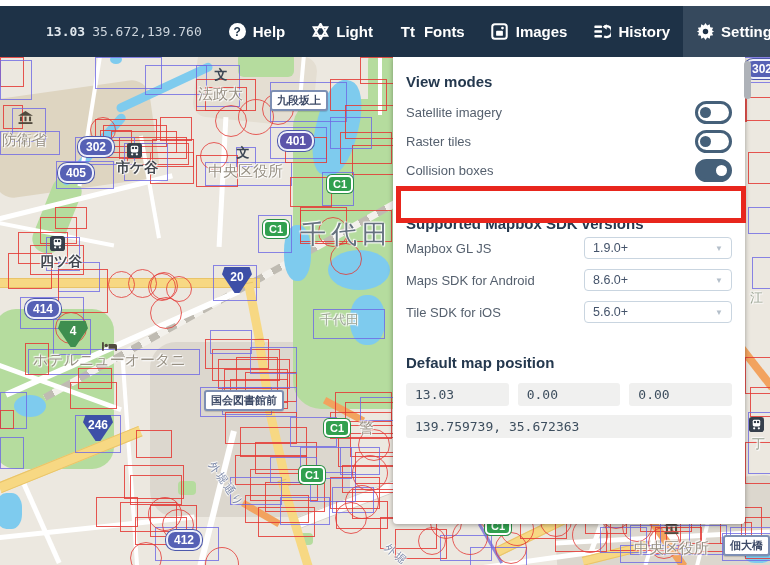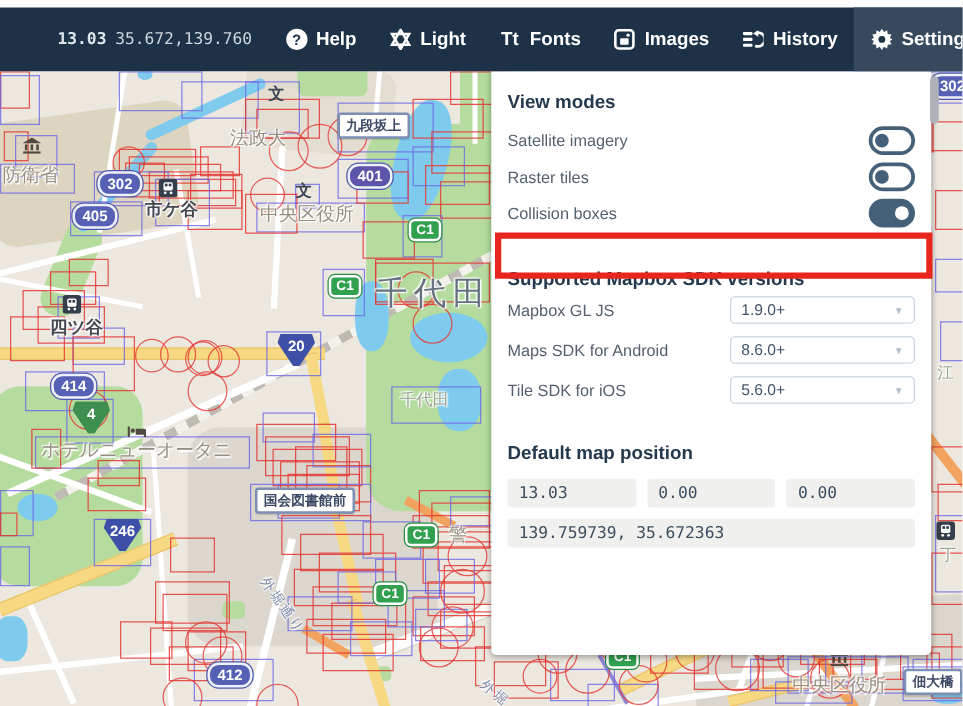--- a/index.html
+++ b/index.html
@@ -383,36 +383,36 @@
     <div class="ccirc" style="left: 600px; top: 440px; width: 30px; height: 30px;"></div>
     <div class="ccirc" style="left: 622px; top: 455px; width: 28px; height: 28px;"></div>
     <div class="ccirc" style="left: 648px; top: 470px; width: 30px; height: 30px;"></div>
     <div class="ccirc" style="left: 418px; top: 470px; width: 26px; height: 26px;"></div>
     <div class="ccirc" style="left: 495px; top: 475px; width: 30px; height: 30px;"></div>
     <div class="ccirc" style="left: 130px; top: 485px; width: 30px; height: 30px;"></div>
     <div class="ccirc" style="left: 205px; top: 490px; width: 32px; height: 32px;"></div>
     <div class="shield blue" style="left: 78px; top: 80px;">302</div>
     <div class="shield blue" style="left: 58px; top: 106px;">405</div>
     <div class="shield purple" style="left: 278px; top: 74px;">401</div>
-    <div class="shield blue" style="left: 25px; top: 242px; margin-left: 16px;">414</div>
+    <div class="shield blue" style="left: 25px; top: 242px;">414</div>
     <div class="shield blue" style="left: 166px; top: 473px;">412</div>
     <div class="shield blue" style="left: 744px; top: 2px;">302</div>
     <div class="shield tri-blue" style="left: 222px; top: 210px;">20</div>
     <div class="shield tri-blue" style="left: 83px; top: 358px;">246</div>
     <div class="shield tri-green" style="left: 58px; top: 264px;">4</div>
     <div class="shield c1" style="left: 327px; top: 118px;">C1</div>
     <div class="shield c1" style="left: 263px; top: 163px;">C1</div>
     <div class="shield c1" style="left: 324px; top: 362px;">C1</div>
     <div class="shield c1" style="left: 299px; top: 409px;">C1</div>
     <div class="shield c1" style="left: 485px; top: 460px;">C1</div>
     <div class="lbox" style="left: 270px; top: 33px;">九段坂上</div>
     <div class="lbox" style="left: 204px; top: 333px;">国会図書館前</div>
     <div class="lbox" style="left: 723px; top: 478px;">佃大橋</div>
     <div class="mlabel area" style="left: 2px; top: 74px;">防衛省</div>
-    <div class="mlabel area" style="left: 184px; top: 28px; margin-top: 16px;">法政大</div>
+    <div class="mlabel area" style="left: 198px; top: 28px;">法政大</div>
     <div class="mlabel area" style="left: 208px; top: 105px;">中央区役所</div>
     <div class="mlabel place" style="left: 116px; top: 102px;">市ケ谷</div>
     <div class="mlabel place" style="left: 40px; top: 196px;">四ツ谷</div>
     <div class="mlabel big" style="left: 300px; top: 160px;">千代田</div>
     <div class="mlabel area2" style="left: 320px; top: 254px;">千代田</div>
     <div class="mlabel area" style="left: 33px; top: 294px;">ホテルニューオータニ</div>
     <div class="mlabel area" style="left: 359px; top: 362px;">警</div>
     <div class="mlabel roadname" style="left: 200px; top: 420px; transform: rotate(55deg);">外堀通り</div>
     <div class="mlabel roadname" style="left: 383px; top: 490px; transform: rotate(40deg);">外堀</div>
     <div class="mlabel area" style="left: 634px; top: 482px; font-family: Liberation Mono, monospace;">中央区役所</div>

